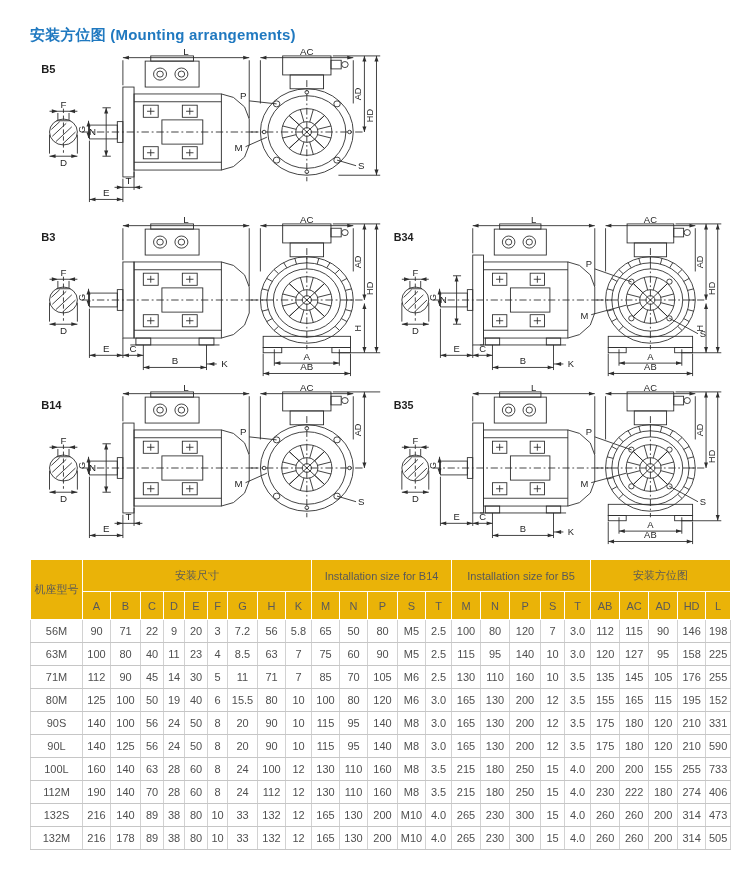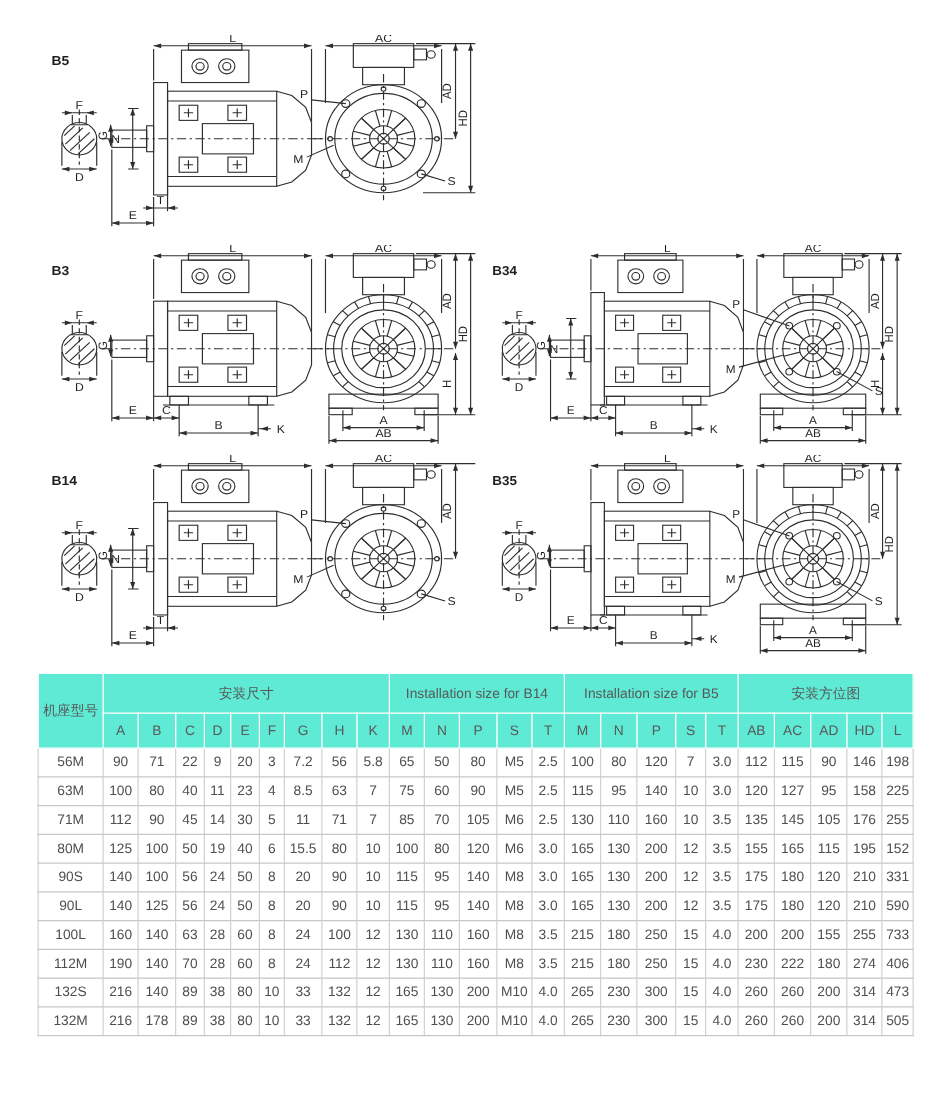--- a/index.html
+++ b/index.html
@@ -19,35 +19,36 @@
   }
   .diagram-cell{height:166px;overflow:hidden;}
   .diagram-cell svg{display:block;}
   svg text{font-family:"Liberation Sans","DejaVu Sans",sans-serif;}
   .dim-table{
     border-collapse:collapse;table-layout:fixed;width:700px;
     font-size:11px;color:#4f4f4f;margin-top:8px;
   }
   .dim-table th{font-weight:400;}
   .dim-table thead th{
-    background:#5eead4;border:1px solid #ffffff;color:#595959;
+    background:#eab308;border:1px solid #ffffff;color:#595959;
     text-align:center;padding:0;
   }
   .dim-table thead tr.grp th{height:31px;}
   .dim-table thead tr.letters th{height:27px;}
   .dim-table tbody th,.dim-table tbody td{
     border:1px solid #d2d2d2;border-bottom-color:#c6c6c6;
     background:#fff;text-align:center;height:22px;padding:0;
   }
 </style>
 </head>
 <body>
 
 <div class="page">
 
+  <div class="section-title">安装方位图 (Mounting arrangements)</div>
 
   <div class="diagram-grid">
     <div class="diagram-cell">
         <svg viewBox="0 0 380 192" preserveAspectRatio="none" width="100%" height="166">
           <g>
             <text x="12" y="28" font-size="12" fill="#1f1f1f" text-anchor="start" font-weight="600">B5</text>
             <circle cx="36" cy="96" r="15" fill="none" stroke="#2e2e2e" stroke-width="1"></circle>
             <line x1="28.5" y1="83" x2="43.5" y2="83" stroke="#2e2e2e" stroke-width="1"></line>
             <line x1="24" y1="101" x2="39" y2="86" stroke="#2e2e2e" stroke-width="1"></line>
             <line x1="28" y1="107" x2="45" y2="90" stroke="#2e2e2e" stroke-width="1"></line>

